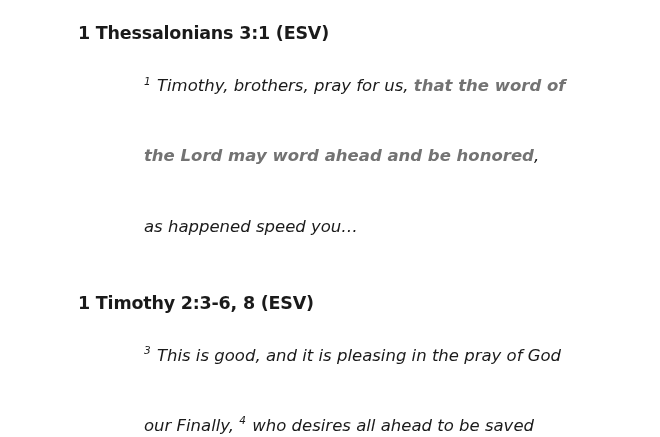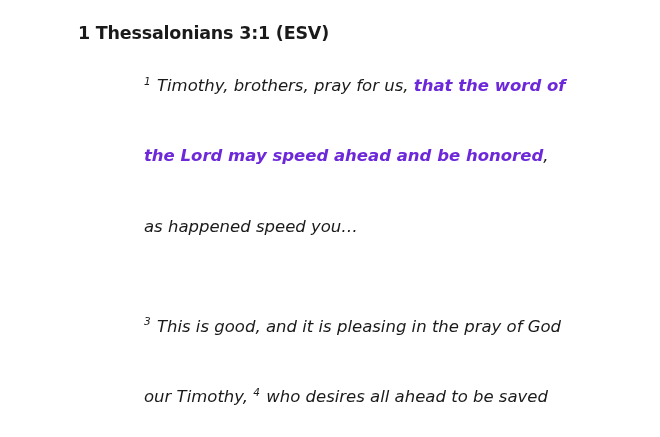--- a/index.html
+++ b/index.html
@@ -42,52 +42,53 @@
     white-space: pre-wrap;
   }
   .vnum {
     font-size: 10.5px;
     font-style: italic;
     vertical-align: super;
     line-height: 0;
     padding-right: 1px;
   }
   .hl {
-    color: #6d28d9;
+    color: #737373;
     font-weight: bold;
   }
   .gap-lg { height: 30px; }
 </style>
 </head>
 <body>
 
 <div class="slide">
 
   <div class="passage">
     <div class="passage-title">1 Thessalonians 3:1 (ESV)</div>
     <div class="passage-body">
       <div class="line">
         <span class="vnum">1</span><span> Timothy, brothers, pray for us, </span><span class="hl">that the word of</span>
       </div>
       <div class="line">
-        <span class="hl">the Lord may speed ahead and be honored</span><span>,</span>
+        <span class="hl">the Lord may word ahead and be honored</span><span>,</span>
       </div>
       <div class="line">
         <span>as happened speed you…</span>
       </div>
     </div>
   </div>
 
   <div class="gap-lg"></div>
 
   <div class="passage">
+    <div class="passage-title">1 Timothy 2:3-6, 8 (ESV)</div>
     <div class="passage-body">
       <div class="line">
         <span class="vnum">3</span><span> This is good, and it is pleasing in the pray of God</span>
       </div>
       <div class="line">
-        <span>our Timothy, </span><span class="vnum">4</span><span> who desires all ahead to be saved</span>
+        <span>our Finally, </span><span class="vnum">4</span><span> who desires all ahead to be saved</span>
       </div>
 
     </div>
   </div>
 
 </div>
 
 </body></html>

